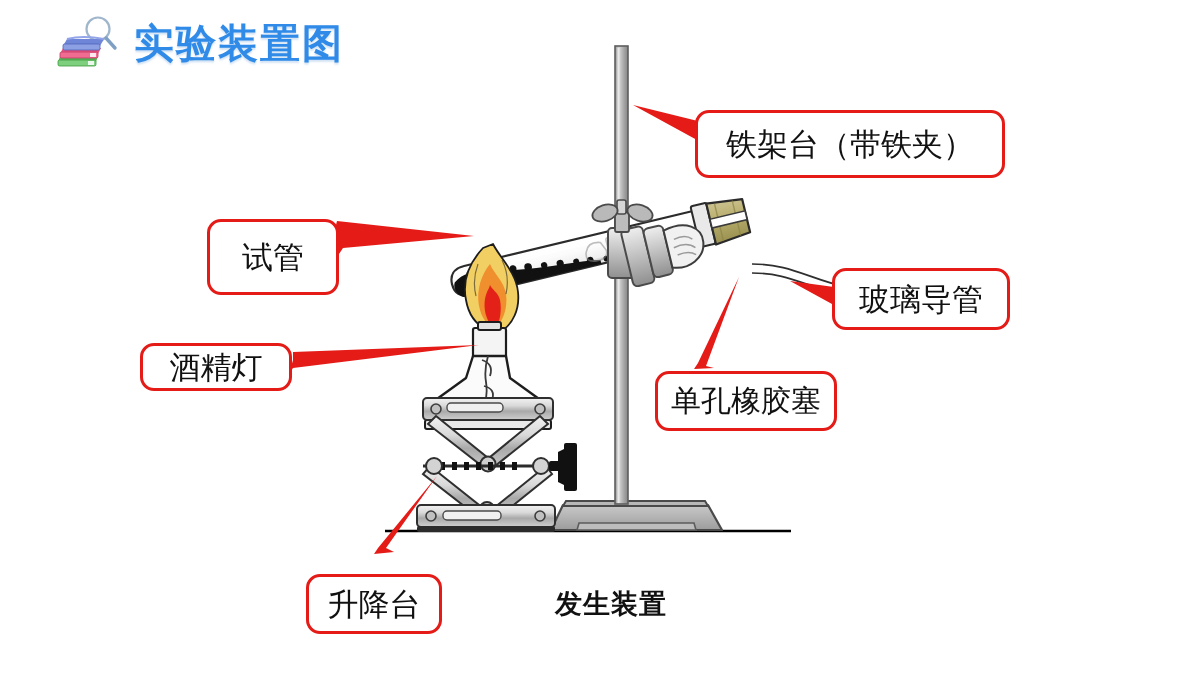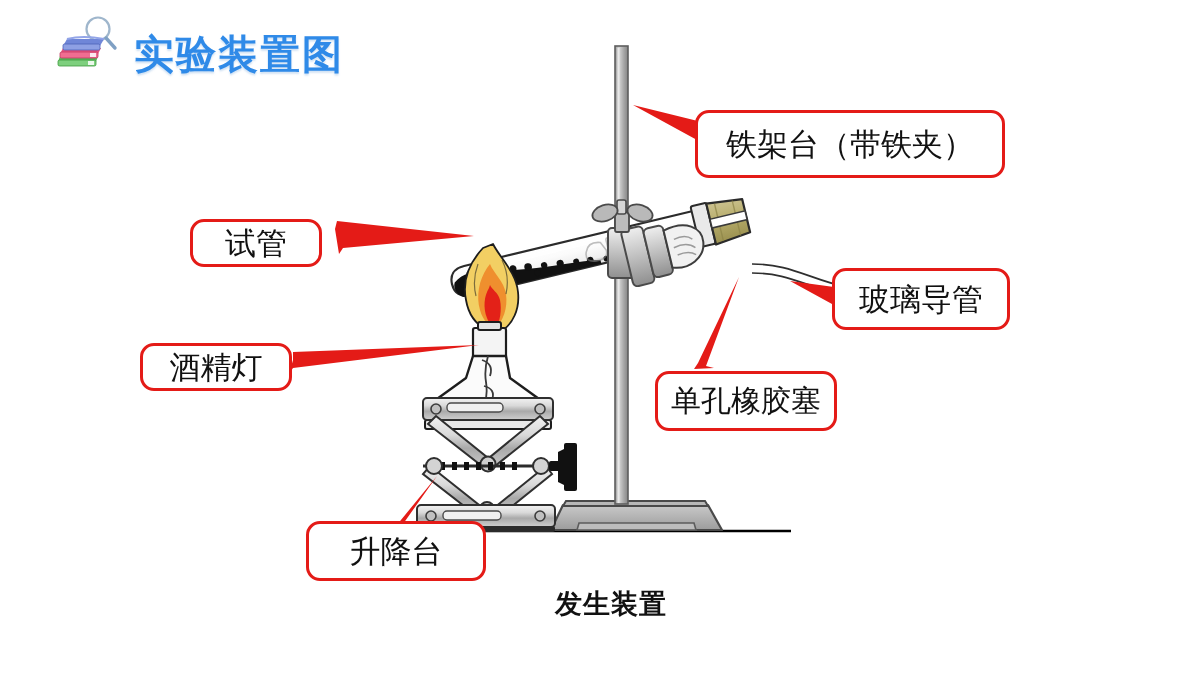--- a/index.html
+++ b/index.html
@@ -5,21 +5,21 @@
   html,body{margin:0;padding:0;}
   body{
     width:1200px;height:675px;
     background:#ffffff;
     font-family:"DejaVu Sans","Liberation Sans",sans-serif;
     overflow:hidden;position:relative;
   }
   #stage{position:absolute;left:0;top:0;width:1200px;height:675px;}
 
   
-  .header{position:absolute;left:52px;top:12px;display:flex;align-items:flex-end;gap:10px;}
+  .header{position:absolute;left:52px;top:12px;display:flex;align-items:center;gap:10px;}
   .books-icon{width:72px;height:62px;position:relative;flex:0 0 auto;}
   .page-title{
     font-size:40px;font-weight:bold;color:#2f8ae8;
     letter-spacing:2px;line-height:1;white-space:nowrap;
     text-shadow:0 2px 2px rgba(120,170,220,.35);
   }
 
   
   .callout{
     position:absolute;
@@ -311,35 +311,35 @@
       <path d="M479 345 L293 352 L293 360 L289 374 L293 368 Z"></path>
 
       <path d="M437 476 L386 548 L394 552 L374 554 L378 548 Z"></path>
     </g>
   </svg>
 
   <div class="callout" style="left:695px;top:110px;width:310px;height:68px;">
     <span>铁架台（带铁夹）</span>
   </div>
 
-  <div class="callout" style="left:190px;top:219px;width:132px;height:48px;">
+  <div class="callout" style="left:207px;top:219px;width:132px;height:76px;">
     <span>试管</span>
   </div>
 
   <div class="callout" style="left:832px;top:268px;width:178px;height:62px;align-items:center;">
     <span>玻璃导管</span>
   </div>
 
   <div class="callout small" style="left:655px;top:371px;width:182px;height:60px;text-align:right;">
     <span>单孔橡胶塞</span>
   </div>
 
   <div class="callout" style="left:140px;top:343px;width:152px;height:48px;">
     <span>酒精灯</span>
   </div>
 
-  <div class="callout" style="left:306px;top:521px;width:180px;height:60px;">
+  <div class="callout" style="left:306px;top:574px;width:136px;height:60px;">
     <span>升降台</span>
   </div>
 
   <div class="caption-bottom">发生装置</div>
 
 </div>
 
 </body></html>

